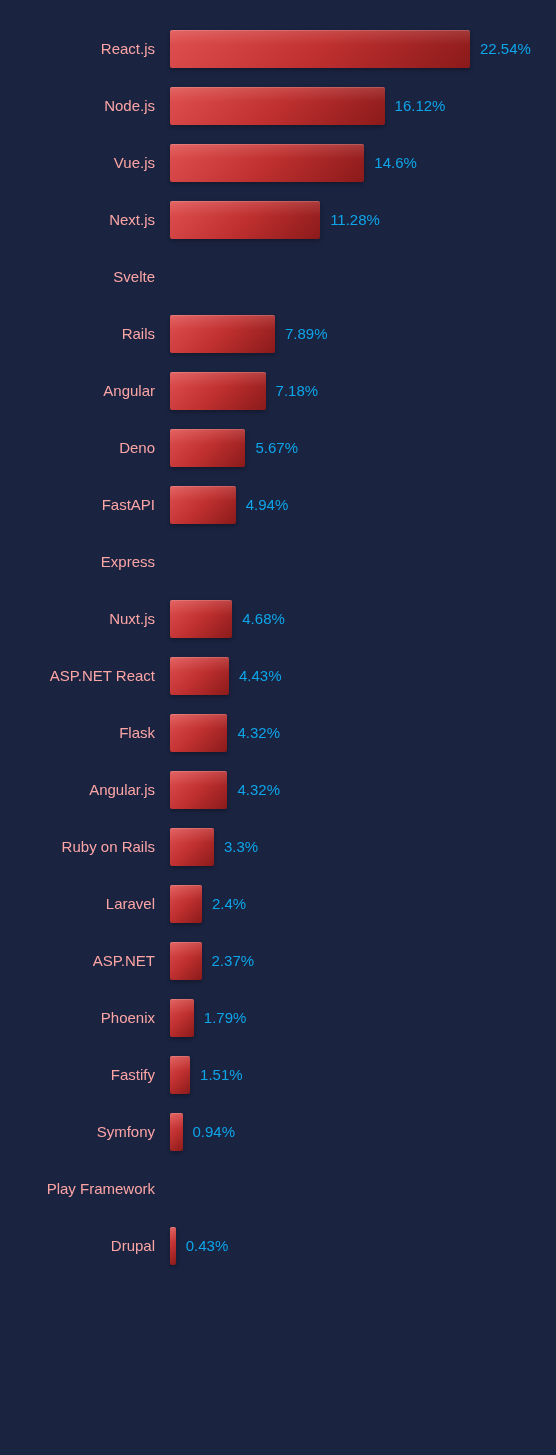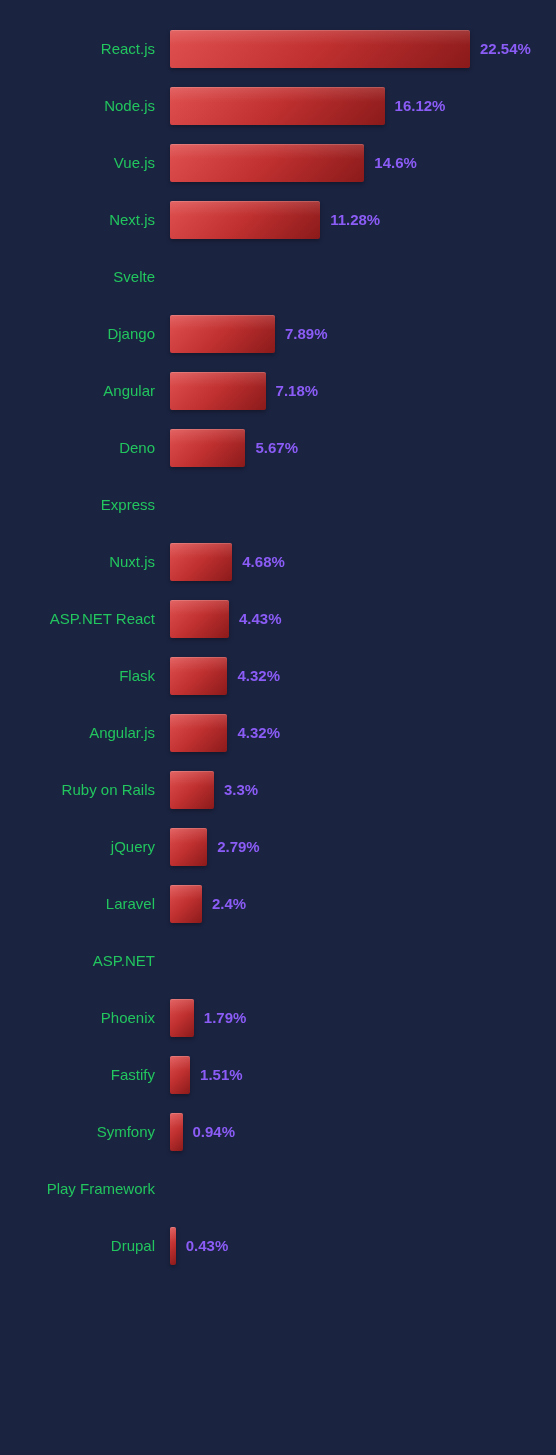--- a/index.html
+++ b/index.html
@@ -24,21 +24,21 @@
     }
 
     .bar-row {
       display: flex;
       align-items: center;
       padding: 8px 0;
       min-height: 57px;
     }
 
     .label {
-      color: #22c55e;
+      color: #fca5a5;
       font-size: 15px;
       text-align: right;
       width: 160px;
       min-width: 160px;
       padding-right: 15px;
     }
 
     .bar-area {
       flex: 1;
       display: flex;
@@ -60,23 +60,23 @@
       position: absolute;
       top: 0;
       left: 0;
       right: 0;
       height: 40%;
       background: linear-gradient(to bottom, rgba(255,255,255,0.12), transparent);
       border-radius: 2px 2px 0 0;
     }
 
     .percentage {
-      color: #8b5cf6;
+      color: #0ea5e9;
       font-size: 15px;
-      font-weight: bold;
+      font-weight: normal;
       white-space: nowrap;
     }
   </style>
 </head>
 <body>
 
 <div class="chart-container">
 <div class="bar-row">
       <div class="label">React.js</div>
       <div class="bar-area">
@@ -102,41 +102,48 @@
       <div class="label">Next.js</div>
       <div class="bar-area">
         <div class="bar" style="width: 150.133px;"></div>
         <span class="percentage">11.28%</span>
       </div>
     </div>
     <div class="bar-row">
       <div class="label">Svelte</div>
     </div>
     <div class="bar-row">
-      <div class="label">Django</div>
+      <div class="label">Rails</div>
       <div class="bar-area">
         <div class="bar" style="width: 105.013px;"></div>
         <span class="percentage">7.89%</span>
       </div>
     </div>
     <div class="bar-row">
       <div class="label">Angular</div>
       <div class="bar-area">
         <div class="bar" style="width: 95.5634px;"></div>
         <span class="percentage">7.18%</span>
       </div>
     </div>
     <div class="bar-row">
       <div class="label">Deno</div>
       <div class="bar-area">
         <div class="bar" style="width: 75.4658px;"></div>
         <span class="percentage">5.67%</span>
       </div>
     </div>
     <div class="bar-row">
+      <div class="label">FastAPI</div>
+      <div class="bar-area">
+        <div class="bar" style="width: 65.7498px;"></div>
+        <span class="percentage">4.94%</span>
+      </div>
+    </div>
+    <div class="bar-row">
       <div class="label">Express</div>
     </div>
     <div class="bar-row">
       <div class="label">Nuxt.js</div>
       <div class="bar-area">
         <div class="bar" style="width: 62.2893px;"></div>
         <span class="percentage">4.68%</span>
       </div>
     </div>
     <div class="bar-row">
@@ -161,35 +168,32 @@
       </div>
     </div>
     <div class="bar-row">
       <div class="label">Ruby on Rails</div>
       <div class="bar-area">
         <div class="bar" style="width: 43.9219px;"></div>
         <span class="percentage">3.3%</span>
       </div>
     </div>
     <div class="bar-row">
-      <div class="label">jQuery</div>
-      <div class="bar-area">
-        <div class="bar" style="width: 37.134px;"></div>
-        <span class="percentage">2.79%</span>
-      </div>
-    </div>
-    <div class="bar-row">
       <div class="label">Laravel</div>
       <div class="bar-area">
         <div class="bar" style="width: 31.9432px;"></div>
         <span class="percentage">2.4%</span>
       </div>
     </div>
     <div class="bar-row">
       <div class="label">ASP.NET</div>
+      <div class="bar-area">
+        <div class="bar" style="width: 31.5439px;"></div>
+        <span class="percentage">2.37%</span>
+      </div>
     </div>
     <div class="bar-row">
       <div class="label">Phoenix</div>
       <div class="bar-area">
         <div class="bar" style="width: 23.8243px;"></div>
         <span class="percentage">1.79%</span>
       </div>
     </div>
     <div class="bar-row">
       <div class="label">Fastify</div>

